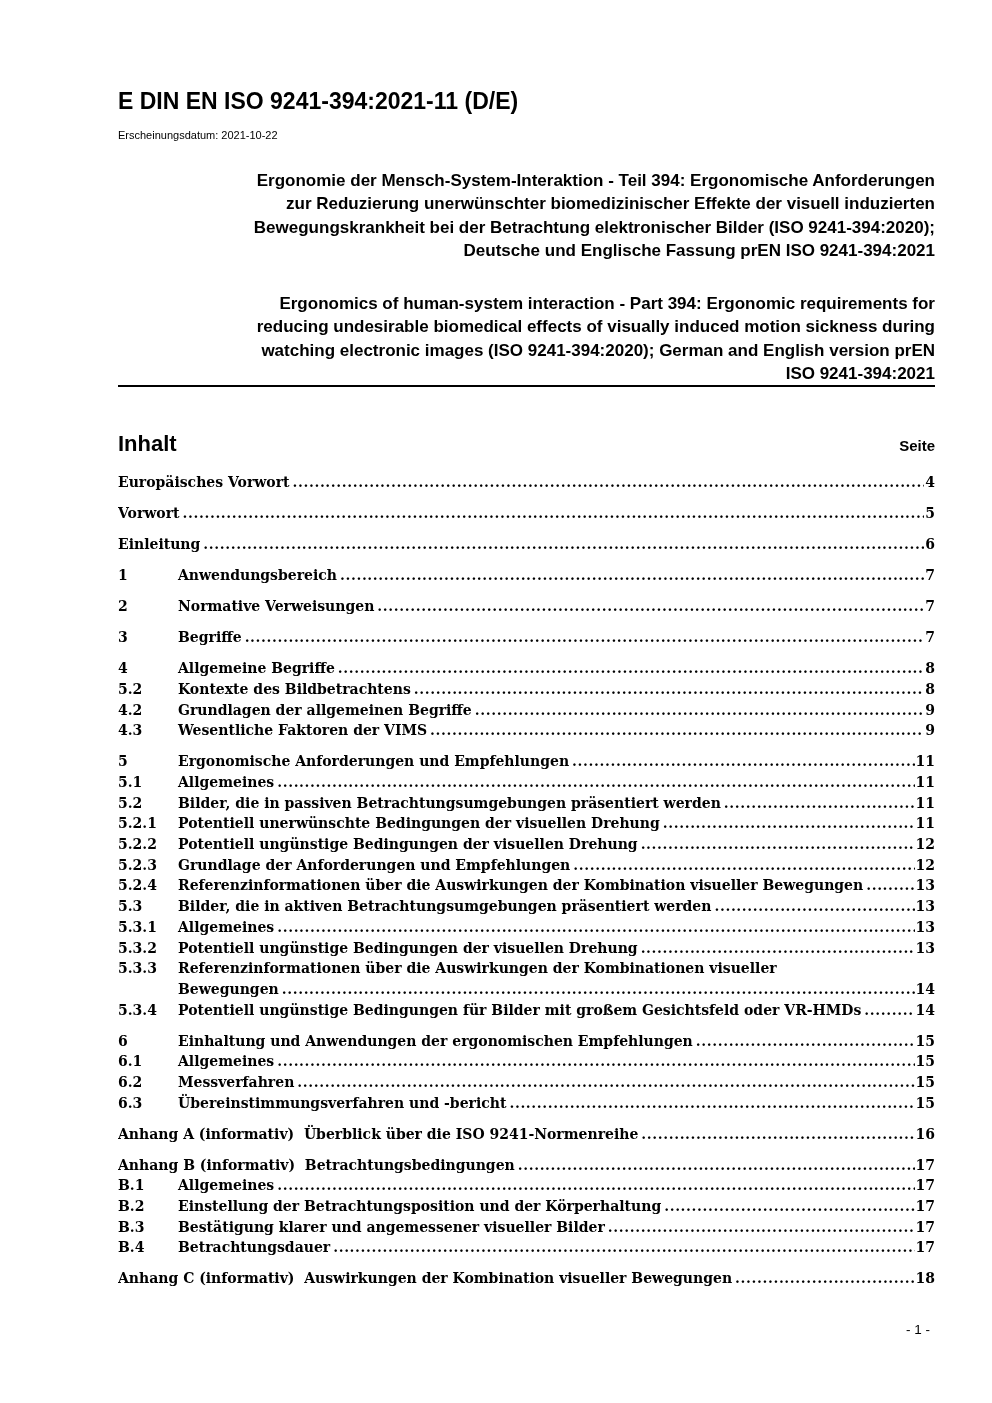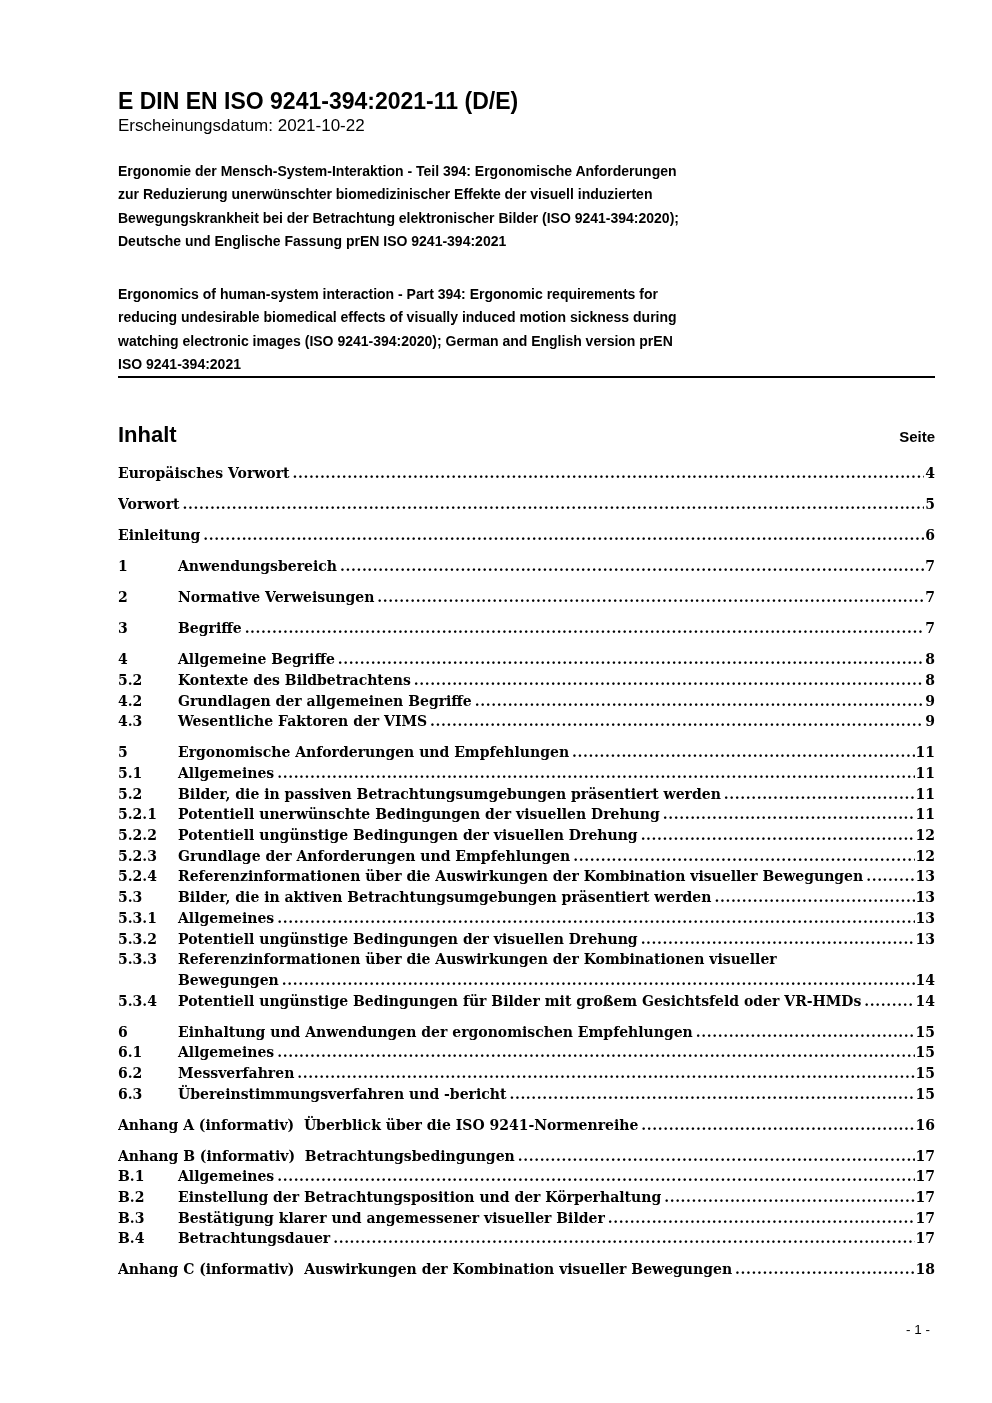--- a/index.html
+++ b/index.html
@@ -20,29 +20,30 @@
     top: 0;
     width: 817px;
   }
   .doc-number {
     margin-top: 88px;
     font-size: 23px;
     font-weight: bold;
     line-height: 26px;
   }
   .pub-date {
-    margin-top: 3px;
-    font-size: 17px;
+    margin-top: 12px;
+    font-size: 11px;
     line-height: 18px;
   }
   .title-block {
     font-weight: bold;
-    font-size: 14px;
+    font-size: 17px;
     line-height: 23.3px;
     white-space: pre-line;
+    text-align: right;
   }
   .title-de { margin-top: 25px; }
   .title-en { margin-top: 30px; }
   .rule {
     margin-top: 0;
     border: none;
     border-top: 2px solid #000000;
     height: 0;
   }
   .toc-header {

